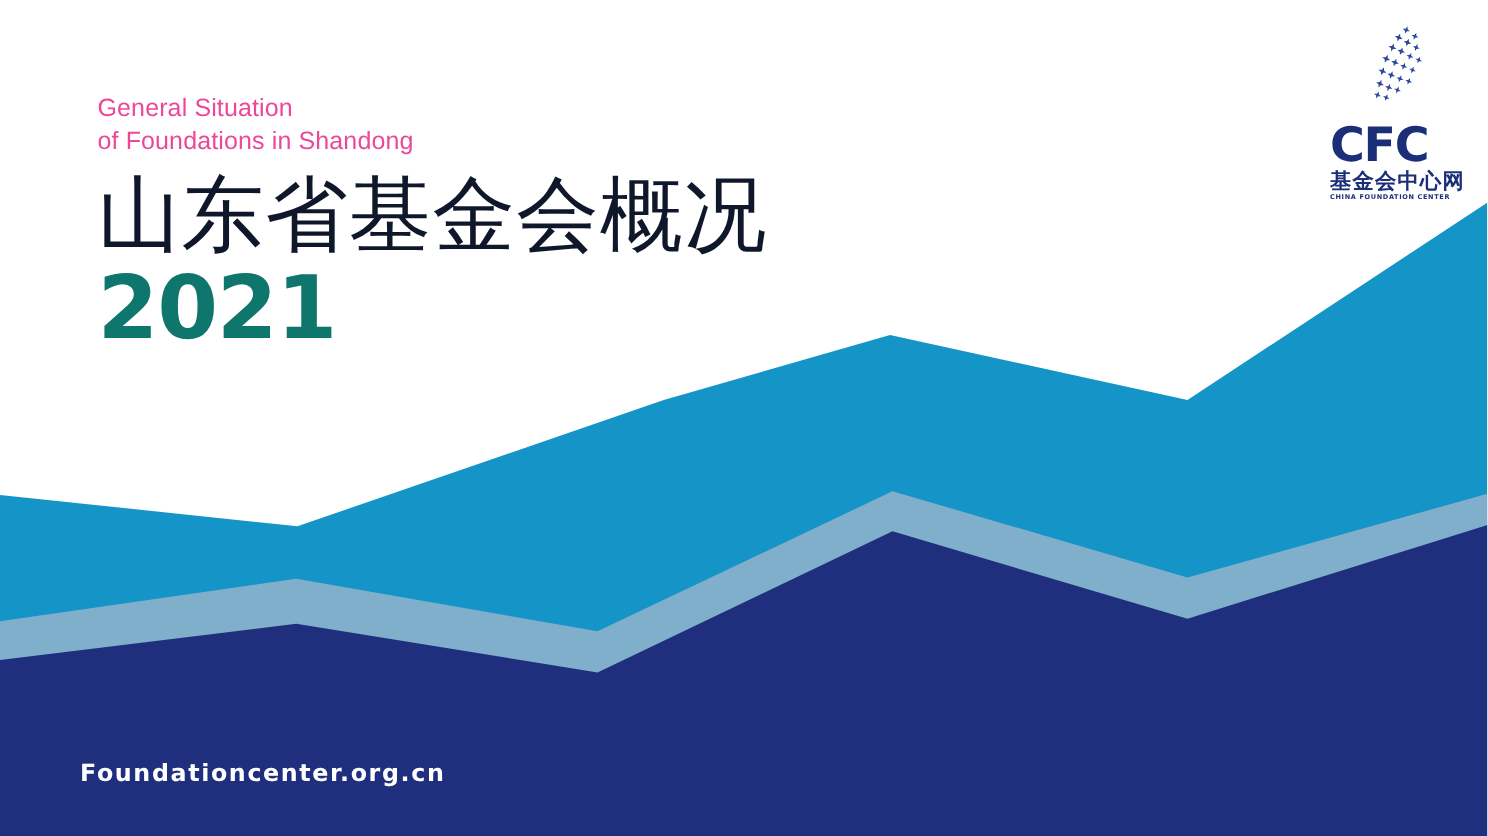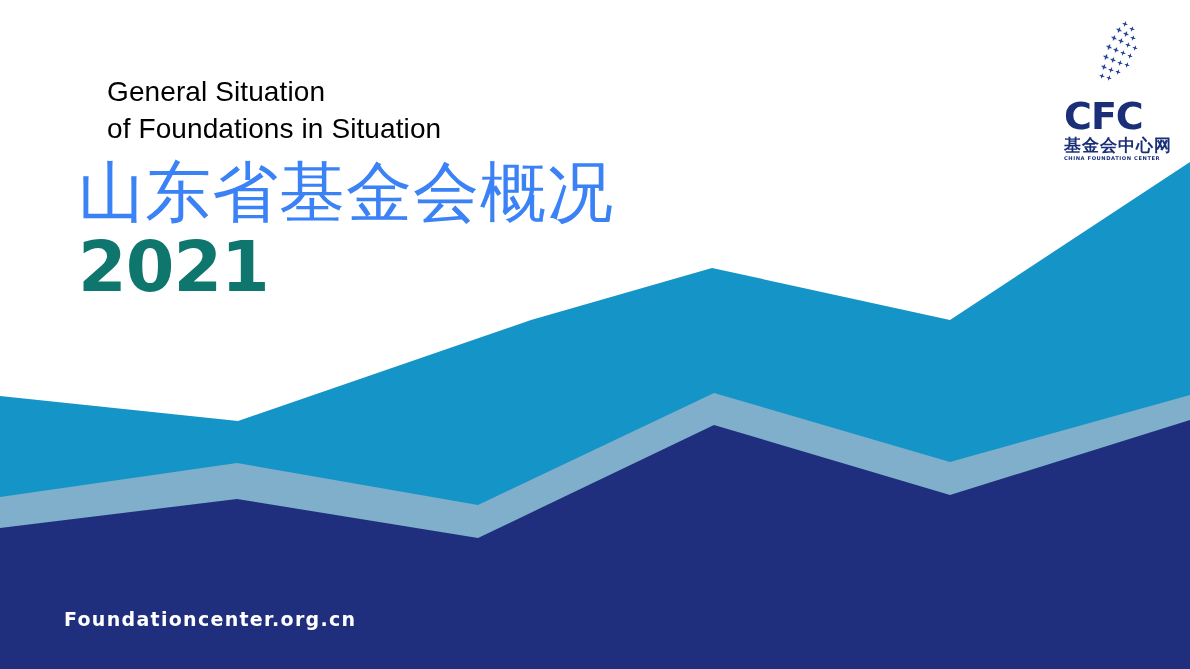--- a/index.html
+++ b/index.html
@@ -79,33 +79,32 @@
 
   
   #title-block {
     position: absolute;
     left: 78px;
     top: 74px;
     z-index: 5;
   }
   .subtitle-en {
     font-family: "Liberation Sans", sans-serif;
-    font-size: 28px;
+    font-size: 20px;
     font-weight: 400;
-    color: #000000;
+    color: #ec4899;
     line-height: 1.32;
     letter-spacing: 0.1px;
     white-space: nowrap;
-    margin-left: 29px;
   }
   .title-cn {
     font-family: "DejaVu Sans", "Liberation Sans", sans-serif;
     font-size: 66px;
     font-weight: 400;
-    color: #3b82f6;
+    color: #0f172a;
     line-height: 1.12;
     margin-top: 8px;
     letter-spacing: 1px;
     white-space: nowrap;
   }
   .title-year {
     font-family: "DejaVu Sans", sans-serif;
     font-size: 70px;
     font-weight: bold;
     color: #0f766e;
@@ -212,20 +211,20 @@
     </svg>
     <div id="logo-text">
       <div class="logo-cfc">CFC</div>
       <div class="logo-cn">基金会中心网</div>
       <div class="logo-en">CHINA FOUNDATION CENTER</div>
     </div>
   </div>
 
   <div id="title-block">
     <div class="subtitle-en">General Situation</div>
-    <div class="subtitle-en">of Foundations in Situation</div>
+    <div class="subtitle-en">of Foundations in Shandong</div>
     <div class="title-cn">山东省基金会概况</div>
     <div class="title-year">2021</div>
   </div>
 
   <div id="footer-url">Foundationcenter.org.cn</div>
 
 </div>
 
 </body></html>

